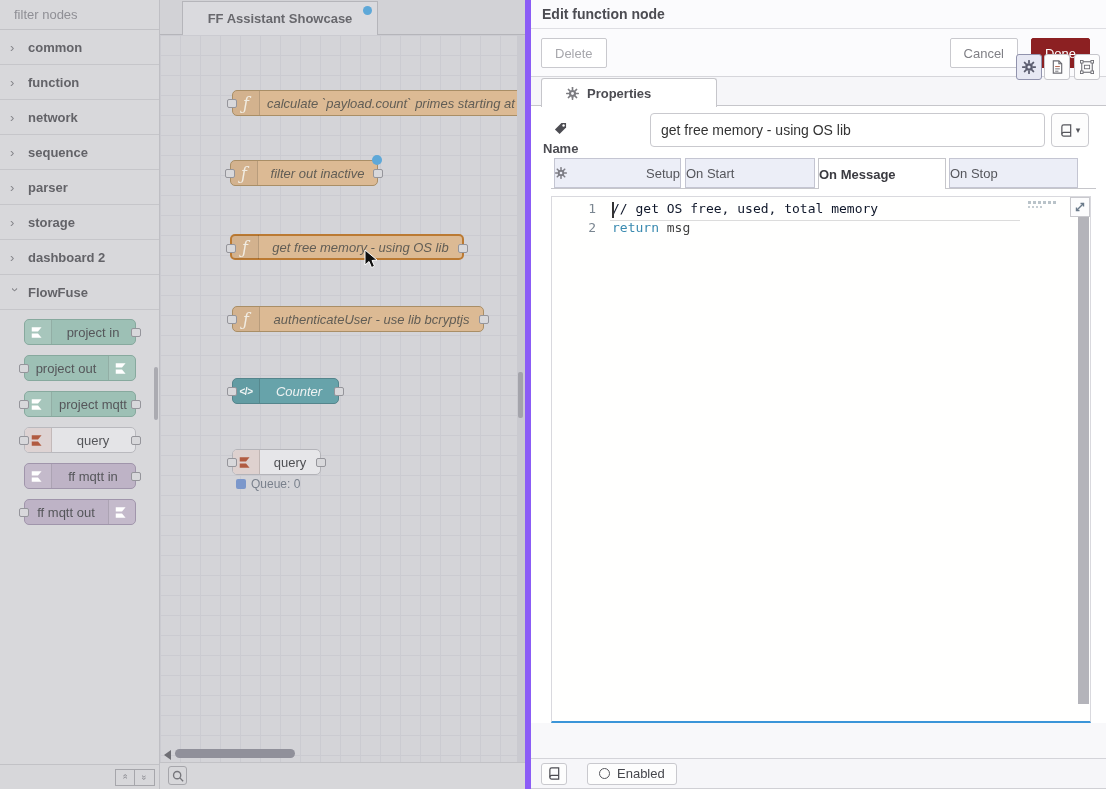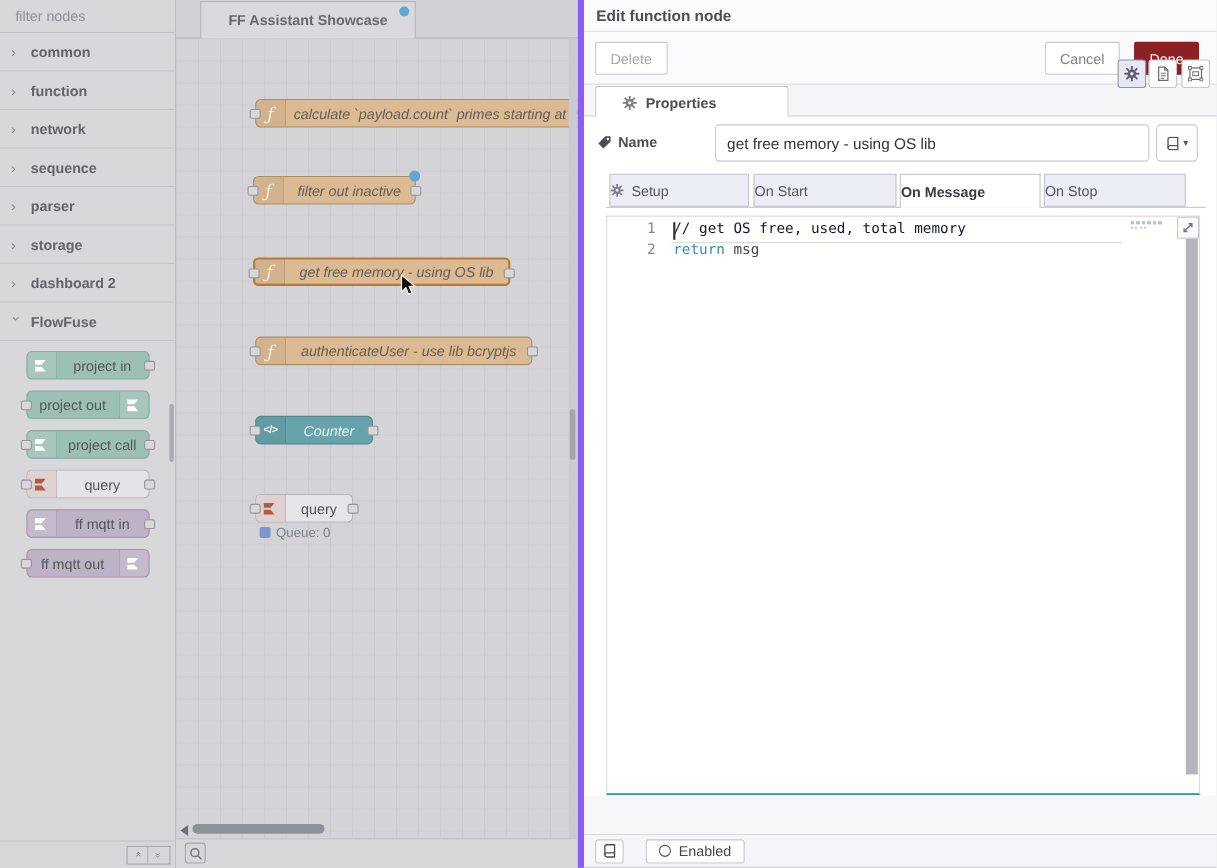--- a/index.html
+++ b/index.html
@@ -118,31 +118,31 @@
                     padding-left:24px; font-size:13px; font-weight:700; color:#4c4c52; cursor:pointer; }
   .mini-btn { position:absolute; top:-23px; width:26px; height:26px; border:1px solid #c6c6cb;
               border-radius:3px; background:#fdfdfd; display:flex; align-items:center;
               justify-content:center; cursor:pointer; }
   #btn-props-gear { right:64px; background:#e7e8f3; border-color:#9193ad; }
   #btn-description { right:36px; }
   #btn-appearance { right:6px; }
   #d-form { flex:1; position:relative; background:#fff; }
   #name-row { position:absolute; left:0; top:7px; width:100%; height:34px; }
   #name-label { position:absolute; left:12px; top:9px; display:flex; align-items:center; gap:6px;
-                font-size:13px; font-weight:700; color:#4c4c52; }
+                font-size:13px; font-weight:700; color:#4c4c52;flex-direction:column; }
   #name-input { position:absolute; left:119px; top:0; width:395px; height:34px;
                 border:1px solid #c9c9ce; border-radius:4px; padding:0 10px; font-size:14px;
                 color:#333; font-family:inherit; outline:none; }
   #lib-btn { position:absolute; left:520px; top:0; width:38px; height:34px; border:1px solid #c9c9ce;
              border-radius:4px; background:#fdfdfd; display:flex; align-items:center;
              justify-content:center; gap:3px; cursor:pointer; color:#55565c; }
   #func-tabs { position:absolute; left:0; top:52px; width:100%; height:31px; }
   #func-tabs .underline { position:absolute; left:20px; right:10px; top:30px; height:1px; background:#c6c6cb; }
   .ftab { position:absolute; top:0; height:30px; border:1px solid #c4c5d2; background:#eceef7;
-          display:flex; align-items:center; justify-content:flex-start; gap:7px;
+          display:flex; align-items:center; justify-content:space-between; gap:7px;
           font-size:13px; color:#55565c; cursor:pointer; }
   .ftab.active { background:#fff; border-color:#c6c6cb; border-bottom:none; height:31px;
                  font-weight:700; color:#3a3a40; z-index:2; }
   #ftab-0 { left:23px;  width:127px; }
   #ftab-1 { left:154px; width:130px; }
   #ftab-2 { left:287px; width:128px; }
   #ftab-3 { left:418px; width:129px; }
   #editor { position:absolute; left:20px; top:90px; width:540px; height:527px;
             background:#fffffe; border:1px solid #d9d9de; border-bottom:2px solid #3b95d8;
             font-family:"DejaVu Sans Mono", monospace; font-size:13px; }
@@ -242,21 +242,21 @@
         <span class="nlabel">project out</span>
         <span class="port in"></span>
       </div>
       <div class="p-node teal">
         <span class="nicon">
           <svg width="16" height="13" viewBox="0 0 18 14">
               <path d="M2 1h11l-4 5H2z" fill="#fff"></path>
               <path d="M2 8h7l4 5H2z" fill="#fff"></path>
             </svg>
         </span>
-        <span class="nlabel">project call</span>
+        <span class="nlabel">project mqtt</span>
         <span class="port in"></span>
         <span class="port out"></span>
       </div>
       <div class="p-node white">
         <span class="nicon">
           <svg width="16" height="13" viewBox="0 0 18 14">
               <path d="M2 1h11l-4 5H2z" fill="#b15b41"></path>
               <path d="M2 8h7l4 5H2z" fill="#b15b41"></path>
             </svg>
         </span>

